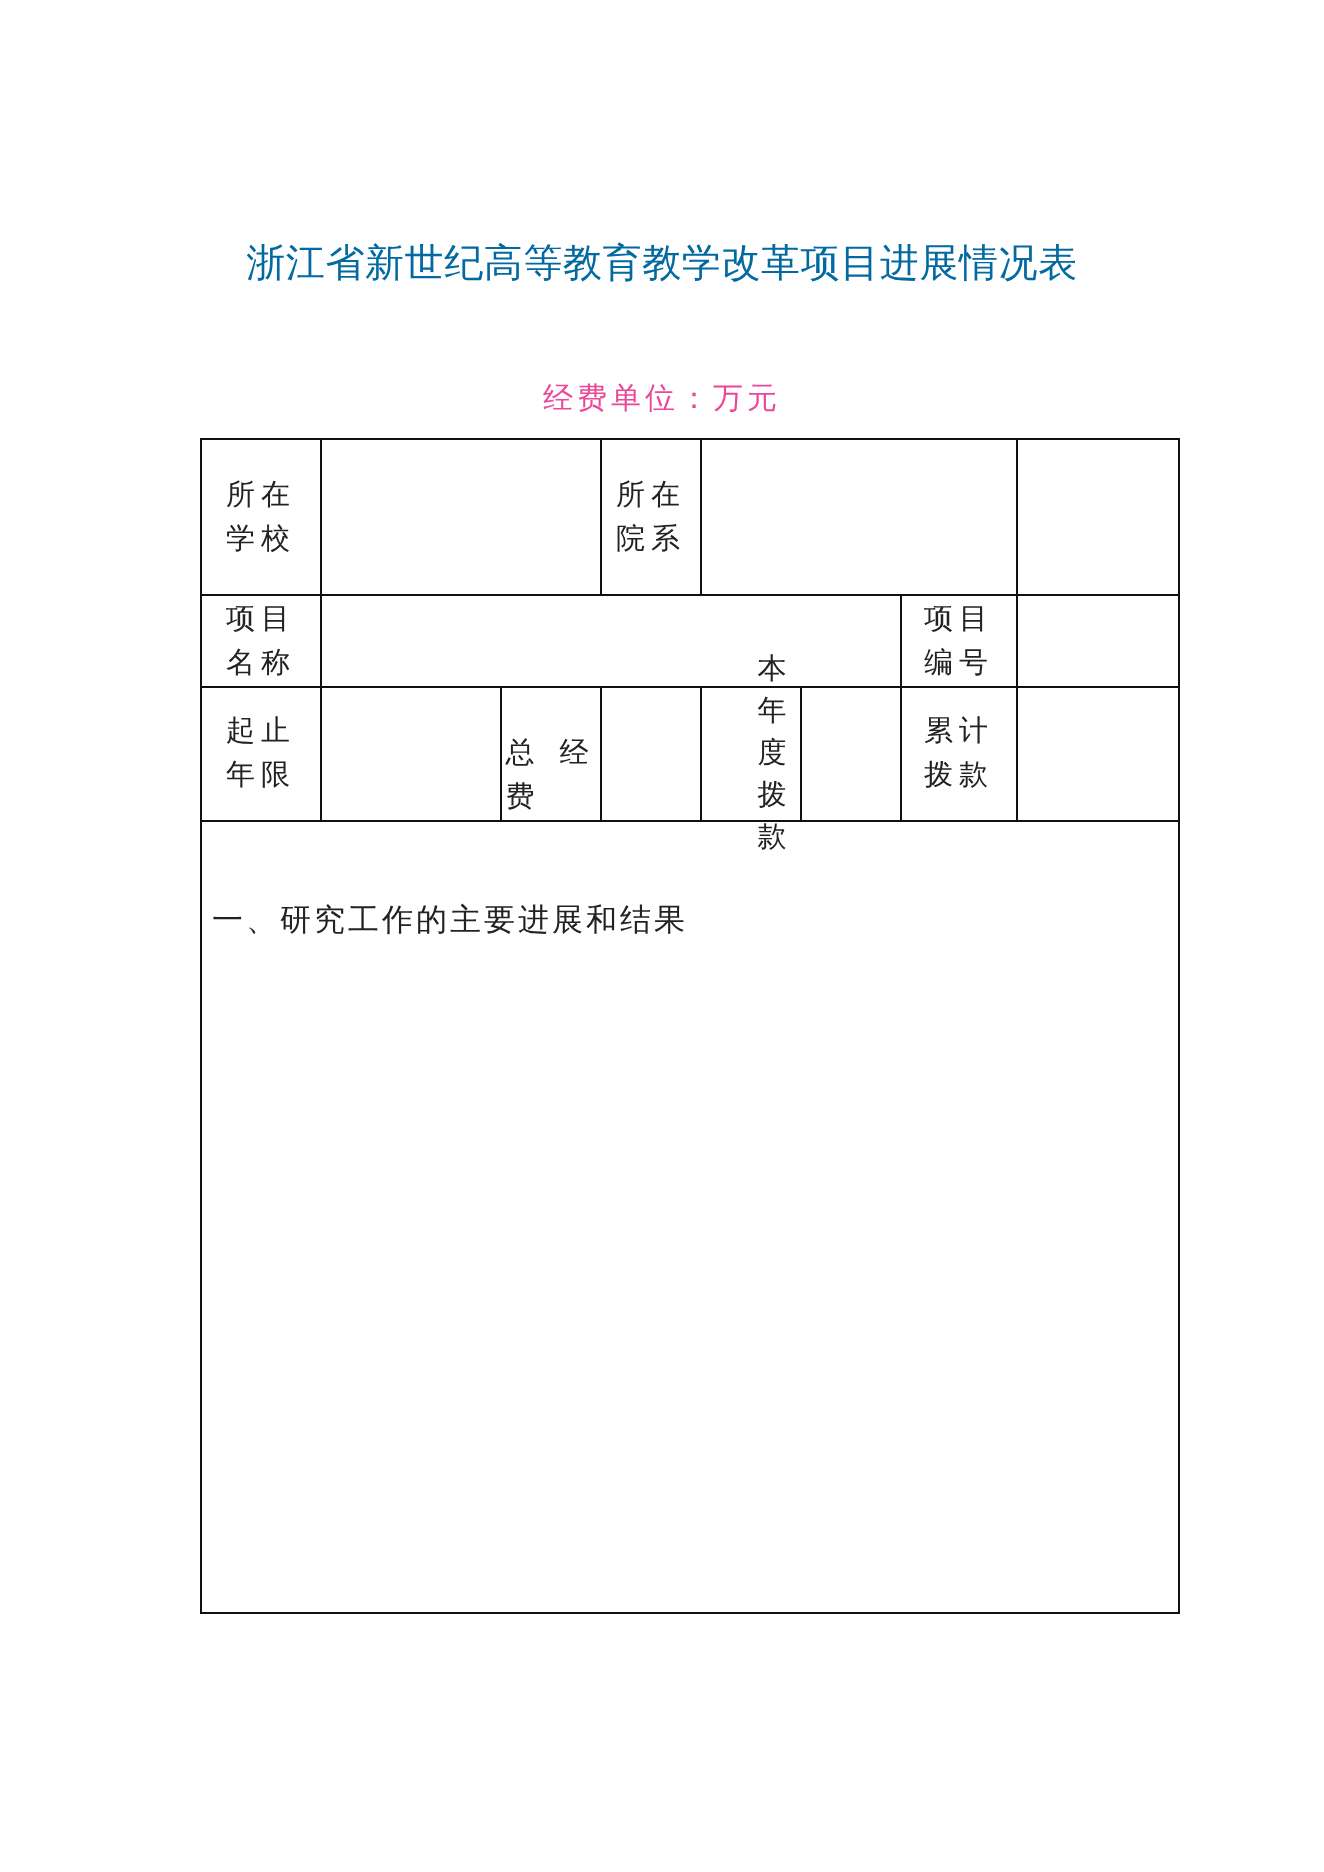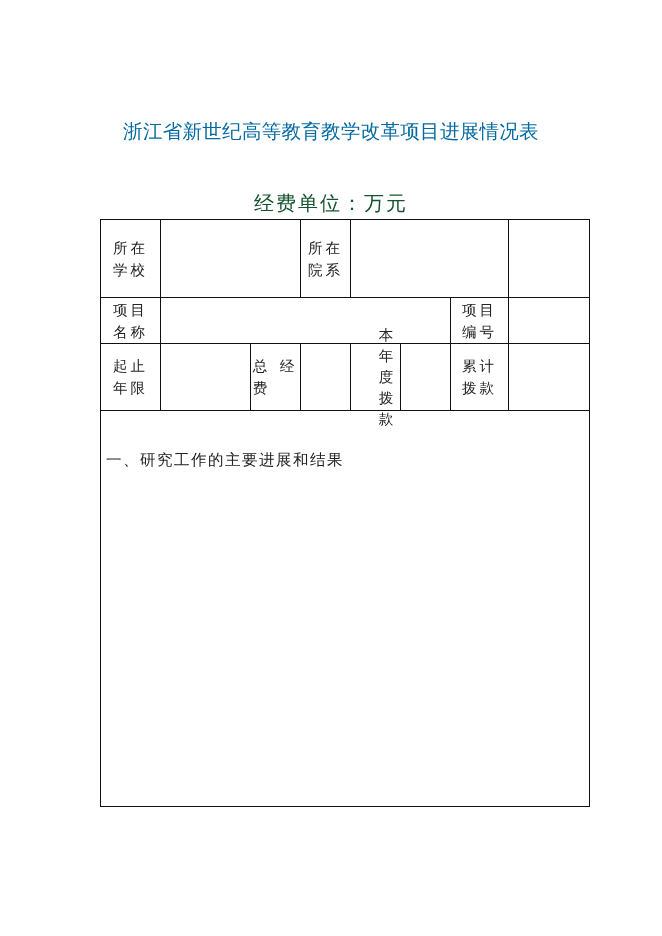--- a/index.html
+++ b/index.html
@@ -1,18 +1,18 @@
 <!DOCTYPE html>
 <html><head>
 <meta charset="utf-8">
 <style>
   html, body { margin: 0; padding: 0; background: #ffffff; }
   body { width: 662px; height: 936px; position: relative; overflow: hidden; font-family: "DejaVu Serif", "Liberation Serif", serif; color: #111; }
   .title { position: absolute; top: 118px; left: 0; width: 662px; text-align: center; font-family: "DejaVu Sans", "Liberation Sans", sans-serif; font-size: 19.5px; letter-spacing: 0.3px; color: #0369a1; }
-  .unit { position: absolute; top: 190px; left: 0; width: 662px; text-align: center; font-size: 20px; letter-spacing: 2px; color: #14532d; }
+  .unit { position: absolute; top: 190px; left: 0; width: 662px; text-align: center; font-size: 15px; letter-spacing: 2px; color: #ec4899; }
   .tbl { position: absolute; left: 100px; top: 219px; width: 490px; height: 588px; border-radius: 15px; }
   .cell { position: absolute; box-sizing: border-box; border-left: 1px solid #111; border-top: 1px solid #111; display: flex; align-items: center; justify-content: center; }
   .frame { position: absolute; left: 100px; top: 219px; width: 490px; height: 588px; box-sizing: border-box; border: 1.5px solid #111; pointer-events: none; }
   .lbl { font-size: 14.5px; line-height: 22px; text-align: center; letter-spacing: 3px; color: #222; white-space: pre-line; }
   .section { position: absolute; left: 106px; top: 418px; font-size: 15.5px; letter-spacing: 1.5px; color: #222; margin-top: 32px; }
 </style>
 </head>
 <body>
 
 <div class="title">浙江省新世纪高等教育教学改革项目进展情况表</div>
@@ -53,21 +53,21 @@
     <span class="lbl"></span>
   </div>
 
   <div class="cell" style="left:0;top:124px;width:60px;height:67px;">
     <span class="lbl">起止
 年限</span>
   </div>
   <div class="cell" style="left:60px;top:124px;width:90px;height:67px;">
     <span class="lbl"></span>
   </div>
-  <div class="cell" style="left:150px;top:124px;width:50px;height:67px;">
+  <div class="cell" style="left:150px;top:124px;width:50px;height:67px;align-items:flex-end;">
     <span class="lbl" style="text-align:left;letter-spacing:4px;">总 经
 费</span>
   </div>
   <div class="cell" style="left:200px;top:124px;width:50px;height:67px;">
     <span class="lbl"></span>
   </div>
   <div class="cell" style="left:250px;top:124px;width:50px;height:67px;">
     <span class="lbl" style="line-height:21px;margin-left:24px;">本年
 度
 拨款</span>

